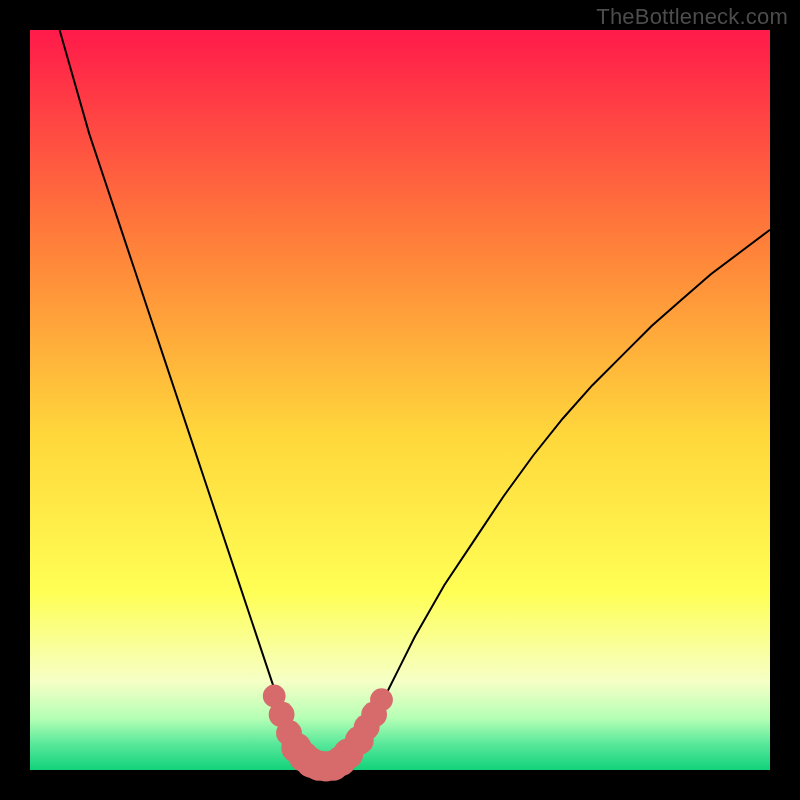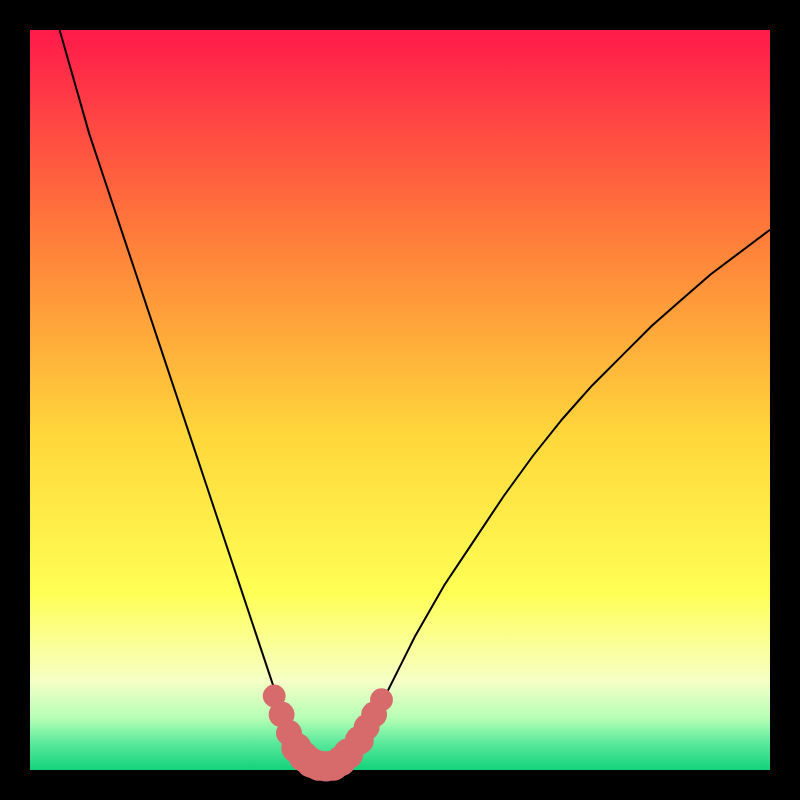--- a/index.html
+++ b/index.html
@@ -27,20 +27,21 @@
     z-index: 10;
   }
   svg {
     display: block;
   }
 </style>
 </head>
 <body>
 
 <div class="stage">
+  <div class="watermark">TheBottleneck.com</div>
 
   <svg id="chart-svg" width="800" height="800" viewBox="0 0 800 800">
     <defs>
       <linearGradient id="bg-grad" x1="0" y1="0" x2="0" y2="1">
         <stop id="g0" offset="0%" stop-color="#ff1a4a"></stop>
         <stop id="g1" offset="28%" stop-color="#ff7d3a"></stop>
         <stop id="g2" offset="55%" stop-color="#ffd83b"></stop>
         <stop id="g3" offset="76%" stop-color="#ffff55"></stop>
         <stop id="g4" offset="88%" stop-color="#f6ffc6"></stop>
         <stop id="g5" offset="93%" stop-color="#b5ffb5"></stop>

